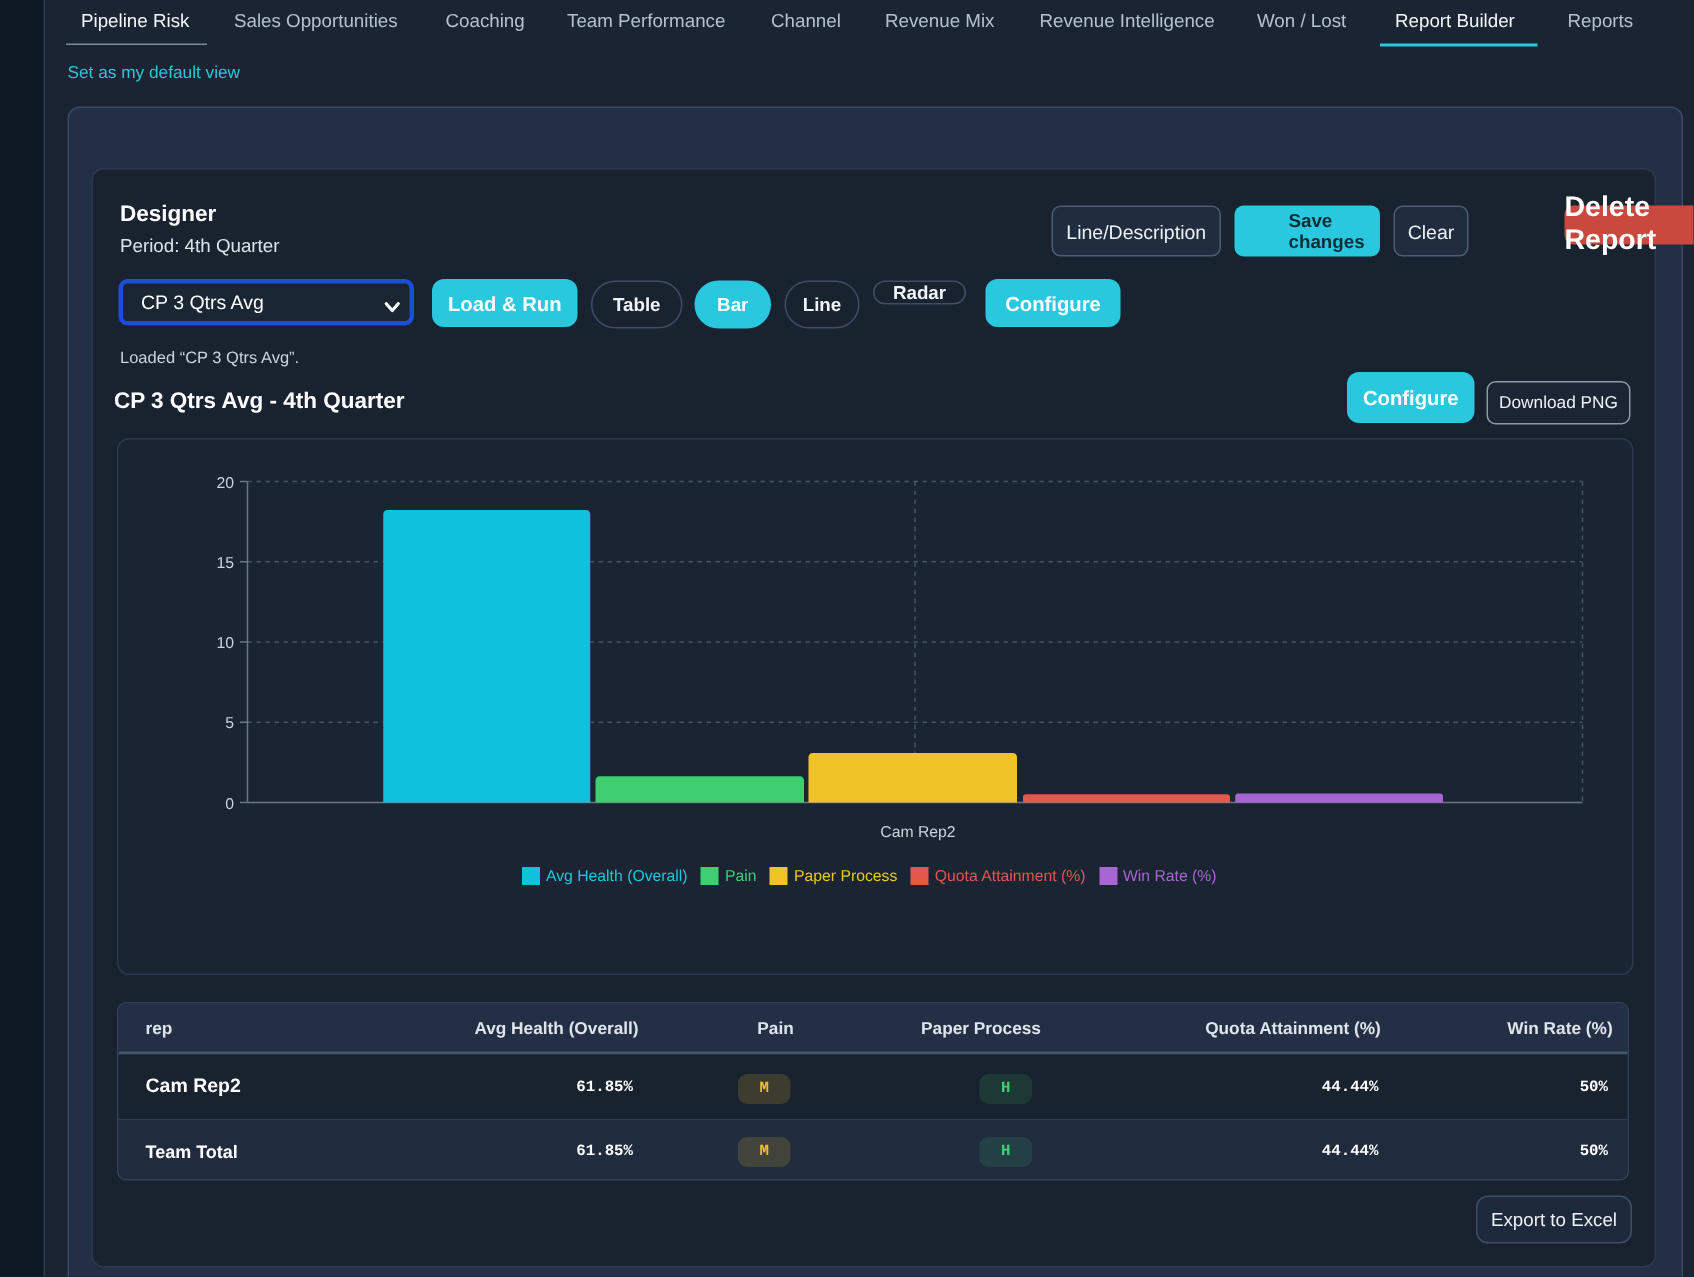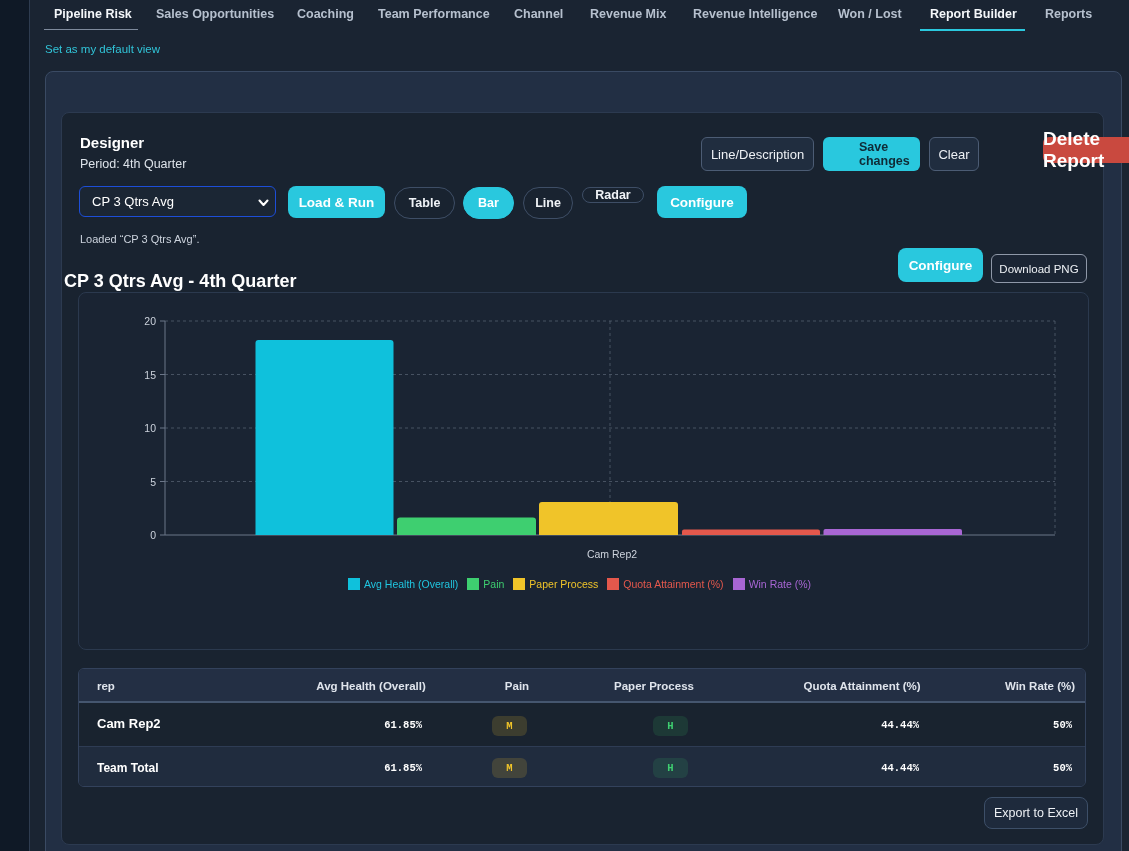--- a/index.html
+++ b/index.html
@@ -2,40 +2,40 @@
 <html><head>
 <meta charset="utf-8">
 <style>
   * { margin:0; padding:0; box-sizing:border-box; }
   html,body { width:1129px; height:851px; overflow:hidden; }
   body { background:#1a2432; font-family:"Liberation Sans", sans-serif; position:relative; }
   .abs { position:absolute; }
   
   .leftstrip { position:absolute; left:0; top:0; width:30px; height:851px; background:#0f1926; border-right:1px solid #2e3c50; }
   
-  .tab { position:absolute; top:6.5px; font-size:12.5px; font-weight:bold; color:#b6c0ce; white-space:nowrap; }
+  .tab { position:absolute; top:6.5px; font-size:12.5px; font-weight:normal; color:#b6c0ce; white-space:nowrap; }
   .tab.lit { color:#f4f7fa; }
   .setdefault { position:absolute; left:45px; top:43px; font-size:11.5px; color:#31c4d8; }
   
   .card { position:absolute; left:45px; top:71px; width:1077px; height:790px; background:#222f44; border:1px solid #3a4a63; border-radius:8px; }
   
   .panel { position:absolute; left:61px; top:112px; width:1043px; height:733px; background:#192330; border:1px solid #2c3a50; border-radius:8px; }
   .h-designer { position:absolute; left:80px; top:134px; font-size:15px; font-weight:bold; color:#fff; }
   .period { position:absolute; left:80px; top:157px; font-size:12.5px; color:#dde3ea; }
   
   .btn { position:absolute; display:flex; align-items:center; justify-content:center; font-size:13.5px; border-radius:6px; color:#eef1f5; }
   .btn-dark { background:#202d3f; border:1px solid #4c5c74; }
   .btn-cyan { background:#29c8de; color:#fff; font-weight:bold; border-radius:8px; }
   .btn-red { background:#c9493f; color:#fff; font-weight:bold; }
   .pill { position:absolute; display:flex; align-items:center; justify-content:center; font-size:12.5px; font-weight:bold; border-radius:16px; color:#f0f3f7; border:1px solid #3e4e66; background:transparent; }
   .pill.on { background:#29c8de; border-color:#29c8de; color:#fff; }
-  .selectbox { position:absolute; left:79px; top:186px; width:197px; height:31px; background:#1b2634; border:1px solid #1d4ed8; border-radius:6px; color:#fff; font-size:13px; display:flex; align-items:center; padding-left:12px; }
+  .selectbox { position:absolute; left:79px; top:186px; width:197px; height:31px; background:#1b2634; border:3px solid #1d4ed8; border-radius:6px; color:#fff; font-size:13px; display:flex; align-items:center; padding-left:12px; }
   .selectbox .chev { position:absolute; right:5px; top:9px; }
   .loaded { position:absolute; left:80px; top:233px; font-size:11px; color:#ccd3dd; }
-  .charttitle { position:absolute; left:64px; top:259px; font-size:18px; font-weight:bold; color:#fff;margin-top:12px; }
+  .charttitle { position:absolute; left:76px; top:259px; font-size:15px; font-weight:bold; color:#fff; }
   
   .chartbox { position:absolute; left:78px; top:292px; width:1011px; height:358px; background:#1a2433; border:1px solid #2b394e; border-radius:8px; }
   .legend { position:absolute; left:348px; top:578px; display:flex; align-items:center; font-size:10.5px; white-space:nowrap; }
   .legend .item { display:flex; align-items:center; margin-right:9px; }
   .legend .sq { width:12px; height:12px; margin-right:4px; display:inline-block; }
   
   .tblwrap { position:absolute; left:78px; top:668px; width:1008px; height:119px; border:1px solid #33425c; border-radius:6px; overflow:hidden; }
   .thead { position:absolute; left:0; top:0; width:1008px; height:34px; background:#232f44; border-bottom:2px solid #45566f; }
   .trow1 { position:absolute; left:0; top:34px; width:1008px; height:44px; background:#19232f; border-bottom:1px solid #2e3c54; }
   .trow2 { position:absolute; left:0; top:78px; width:1008px; height:41px; background:#202c3e; }

